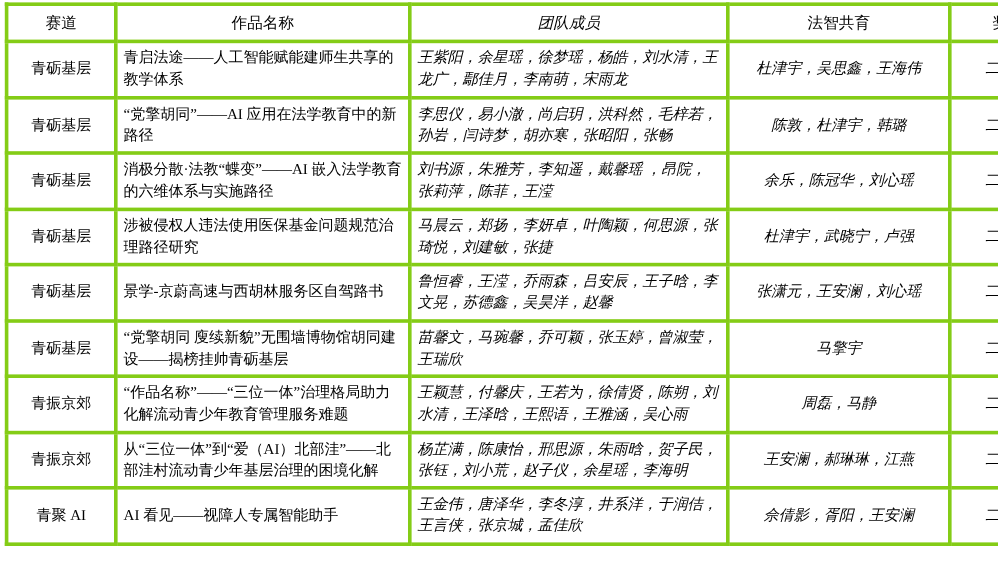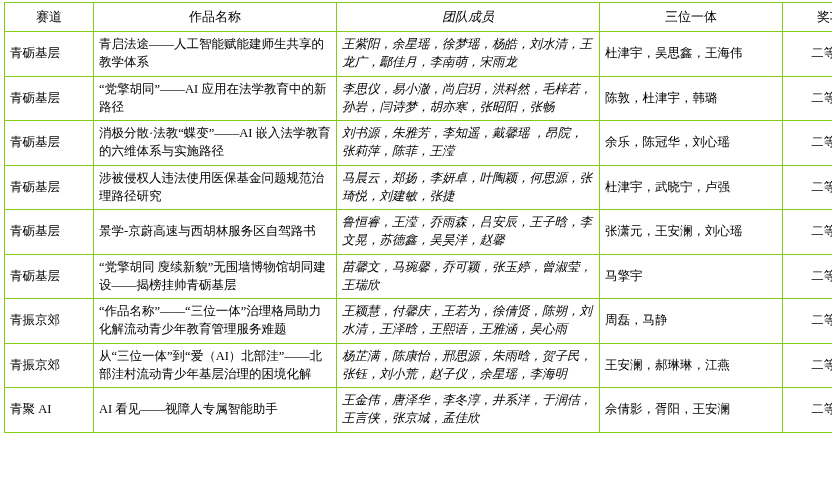--- a/index.html
+++ b/index.html
@@ -19,53 +19,53 @@
     box-sizing: border-box;
     padding: 2px 4px 0 4px;
   }
   table.award-table {
     border-collapse: collapse;
     width: 824px;
     table-layout: fixed;
   }
   table.award-table th,
   table.award-table td {
-    border: 1px solid #84cc16;
+    border: 3px solid #84cc16;
     padding: 4px 5px;
     font-size: 12.5px;
     line-height: 1.42;
     vertical-align: middle;
     word-break: break-all;
   }
   table.award-table th {
     text-align: center;
     font-weight: normal;
     font-size: 13px;
     padding-top: 5px;
     padding-bottom: 5px;
   }
-  .col-track   { width: 78px;  }
+  .col-track   { width: 78px;  text-align: center; }
   .col-title   { width: 232px; text-align: left; }
   .col-members { width: 252px; text-align: left; font-style: italic; }
   .col-teacher { width: 172px; text-align: left; }
   .col-award   { width: 84px;  text-align: center; }
-  td.col-teacher { text-align: left; }
+  td.col-teacher { text-align: center; font-style: italic; }
   th.col-teacher { text-align: center; }
 </style>
 </head>
 <body>
 
 <div class="table-wrap">
   <table class="award-table">
     <thead>
       <tr>
         <th class="col-track">赛道</th>
         <th class="col-title">作品名称</th>
         <th class="col-members">团队成员</th>
-        <th class="col-teacher">三位一体</th>
+        <th class="col-teacher">法智共育</th>
         <th class="col-award">奖项</th>
       </tr>
     </thead>
     <tbody>
       <tr>
         <td class="col-track">青砺基层</td>
         <td class="col-title">青启法途——人工智能赋能建师生共享的教学体系</td>
         <td class="col-members">王紫阳，余星瑶，徐梦瑶，杨皓，刘水清，王龙广，鄢佳月，李南萌，宋雨龙</td>
         <td class="col-teacher">杜津宇，吴思鑫，王海伟</td>
         <td class="col-award">二等奖</td>

